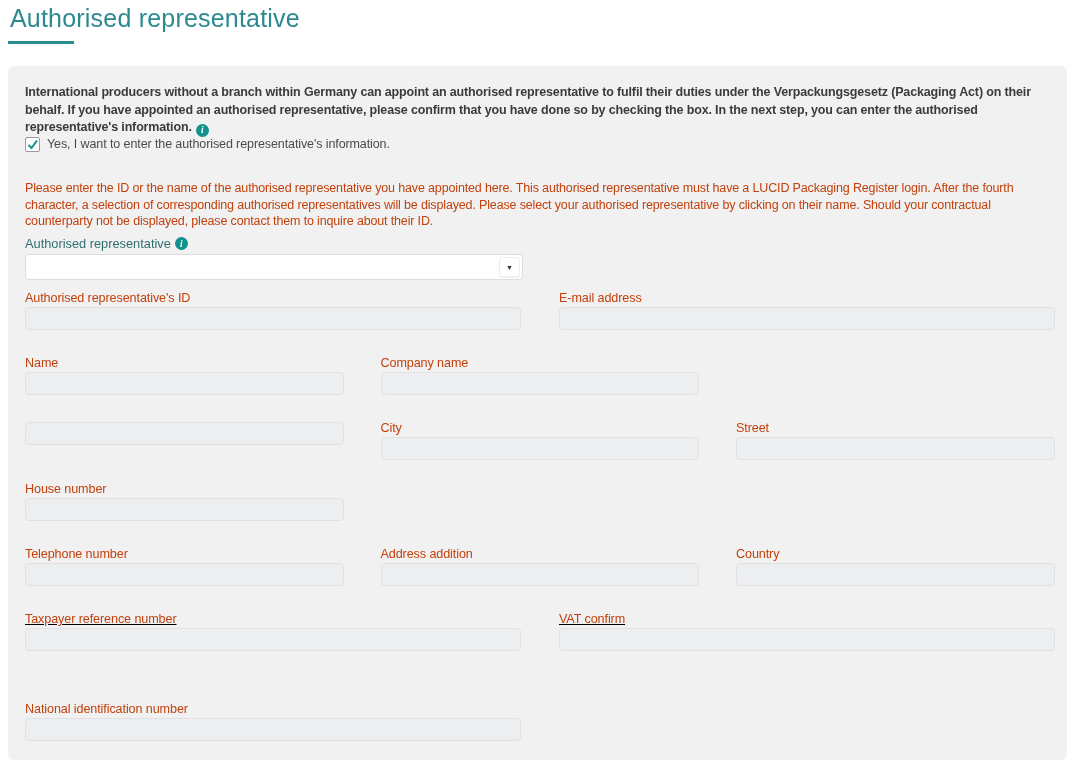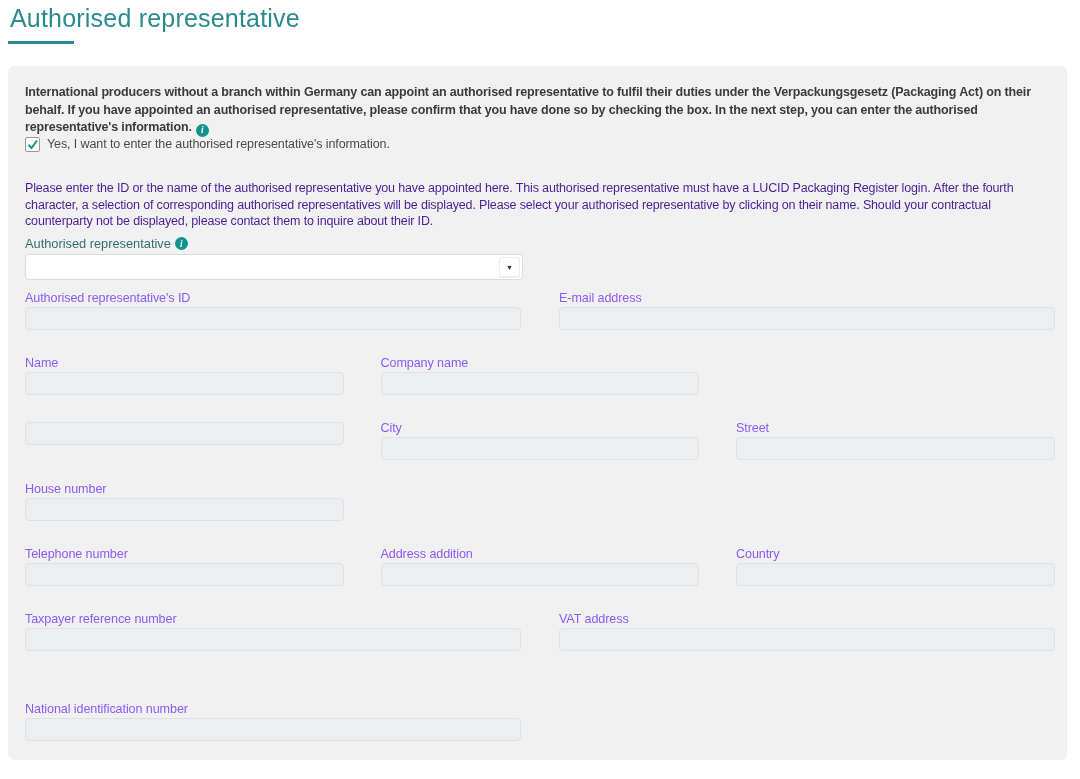--- a/index.html
+++ b/index.html
@@ -19,21 +19,21 @@
     background: #f1f1f2; border-radius: 6px;
   }
 
   .intro {
     position: absolute; left: 17px; top: 18px; width: 1006px;
     font-size: 12.5px; font-weight: 700; color: #3b3b3d;
     line-height: 17.5px; letter-spacing: -0.15px;
   }
   .instructions {
     position: absolute; left: 17px; top: 114px; width: 1014px;
-    font-size: 12.5px; font-weight: 400; color: #4c1d95;
+    font-size: 12.5px; font-weight: 400; color: #c2410c;
     line-height: 16.5px; letter-spacing: -0.15px;
   }
 
   .info-icon {
     display: inline-flex; align-items: center; justify-content: center;
     width: 13px; height: 13px; border-radius: 50%;
     background: #12928c; color: #ffffff;
     font-size: 9.5px; font-weight: 700; font-style: italic;
     vertical-align: -2px; margin-left: 4px; cursor: pointer;
     font-family: "Liberation Serif", serif;
@@ -77,36 +77,36 @@
 
   .form-row {
     position: absolute; left: 17px; right: 12px;
     display: flex; gap: 37px;
   }
   .form-row.halves { gap: 38px; }
   .col-third { width: 318.5px; }
   .col-half  { width: 496px; }
 
   .field label {
-    display: block; font-size: 12.6px; line-height: 13px; color: #8b5cf6;
+    display: block; font-size: 12.6px; line-height: 13px; color: #c2410c;
     margin-bottom: 2px; letter-spacing: -0.1px;
   }
   .field .input {
     height: 23px; background: #edeef0; border: 1px solid #e0e1e4;
     border-radius: 4px; font-size: 12.5px; color: #6a6a6e;
     padding: 3px 8px; line-height: 16px;
   }
 
   
   .row-1 { top: 226px; }
   .row-2 { top: 291px; }
   .row-3 { top: 356px; }
   .row-4 { top: 417px; }
   .row-5 { top: 482px; }
-  .row-6 { top: 547px; }
+  .row-6 { top: 547px; text-decoration: underline; }
   .row-7 { top: 637px; align-items: flex-end; }
 </style>
 </head>
 <body>
 
 <h1 class="page-title">Authorised representative</h1>
 <div class="title-underline"></div>
 
 <div class="card">
 
@@ -192,21 +192,21 @@
       <div class="input"></div>
     </div>
   </div>
 
   <div class="form-row halves row-6">
     <div class="field col-half">
       <label>Taxpayer reference number</label>
       <div class="input"></div>
     </div>
     <div class="field col-half">
-      <label>VAT address</label>
+      <label>VAT confirm</label>
       <div class="input"></div>
     </div>
   </div>
 
   <div class="form-row halves row-7">
     <div class="field col-half">
       <label>National identification number</label>
       <div class="input"></div>
     </div>
   </div>

